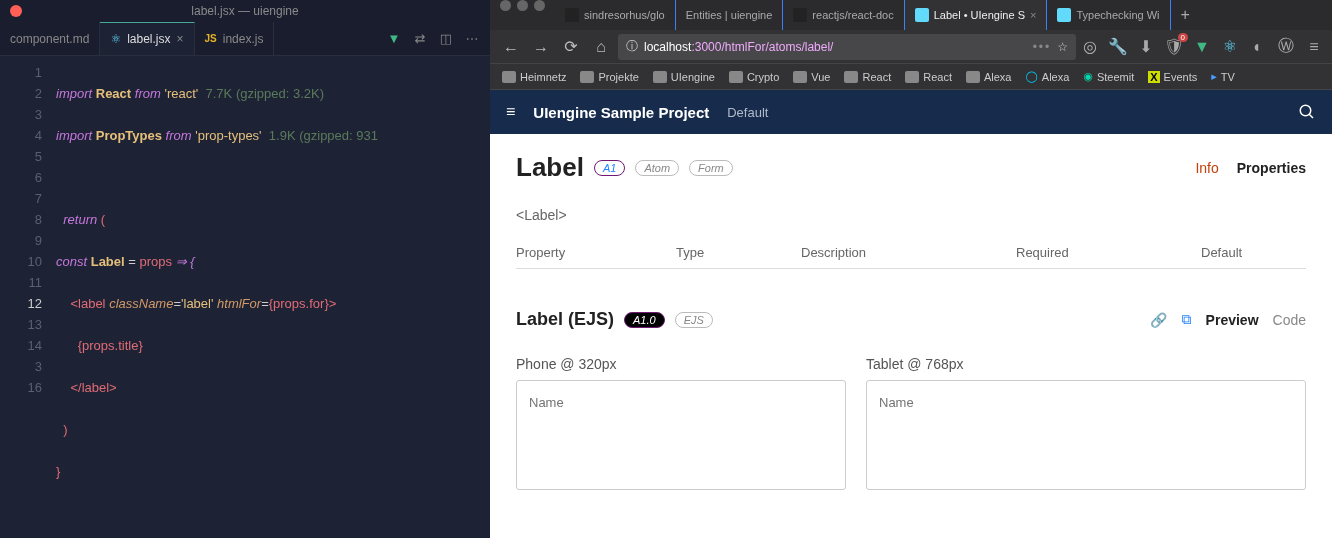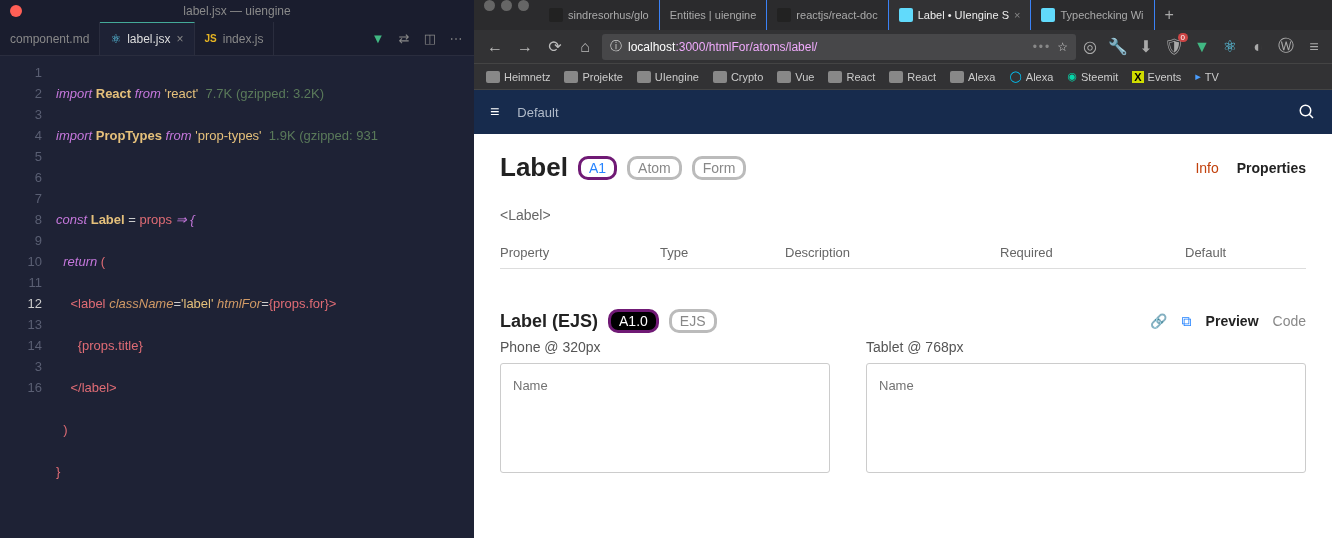--- a/index.html
+++ b/index.html
@@ -55,35 +55,35 @@
 
 .page { flex:1; background:#fff; display:flex; flex-direction:column; overflow:hidden; }
 .page-hdr { height:44px; background:#172b4d; display:flex; align-items:center; padding:0 16px; gap:18px; }
 .menu-icon { color:#fff; }
 .proj-title { color:#fff; font-weight:bold; font-size:15px; }
 .proj-sub { color:#b0bac9; font-size:13px; }
 .search-right { margin-left:auto; color:#fff; }
 .content { flex:1; padding:18px 26px; overflow:auto; color:#222; }
 .h1row { display:flex; align-items:center; gap:10px; }
 .h1 { font-size:26px; font-weight:bold; }
-.pill { border:3px solid #701a75; color:#2684ff; border-radius:10px; font-size:14px; padding:1px 8px; }
+.pill { border:1px solid #701a75; color:#2684ff; border-radius:10px; font-size:11px; padding:1px 8px;font-style:italic; }
 .pill.gray { border-color:#bbb; color:#888; }
 .pill.filled { background:#000000; color:#fff; }
 .h1-right { margin-left:auto; display:flex; gap:18px; font-size:14px; }
 .link { color:#c2410c; cursor:pointer; }
 .link.bold { color:#222; font-weight:bold; }
 .usage { color:#666; margin-top:24px; font-size:14px; }
 .table { margin-top:14px; }
 .trow { display:flex; border-bottom:1px solid #ddd; padding:8px 0; color:#666; font-size:13px; }
 .trow span:nth-child(1){width:160px}.trow span:nth-child(2){width:125px}.trow span:nth-child(3){width:215px}.trow span:nth-child(4){width:185px}
 .section2 { margin-top:40px; }
 .s2row { display:flex; align-items:center; gap:10px; }
 .s2title { font-size:18px; font-weight:bold; }
 .s2right { margin-left:auto; display:flex; gap:14px; align-items:center; font-size:14px; color:#888; }
-.previews { display:flex; gap:36px; margin-top:6px; }
+.previews { display:flex; gap:20px; margin-top:26px; }
 .preview { }
 .pv-title { color:#555; font-size:14px; margin-bottom:8px; }
 .frame { border:1px solid #ccc; border-radius:3px; padding:12px; min-height:110px; }
 .frame.w320 { width:330px; } .frame.w768 { width:440px; }
 .frame-label { font-size:13px; color:#737373; }
 svg { display:block; }
 </style>
 </head>
 <body>
 
@@ -128,22 +128,22 @@
         <div style="color:#ccc">12</div>
         <div>13</div>
         <div>14</div>
         <div>3</div>
         <div>16</div>
     </div>
     <div class="code">
 <div class="line"><span class="kw">import</span> <span class="id">React</span> <span class="kw">from</span> <span class="str">'react'</span><span class="size">  7.7K (gzipped: 3.2K)</span></div>
 <div class="line"><span class="kw">import</span> <span class="id">PropTypes</span> <span class="kw">from</span> <span class="str">'prop-types'</span><span class="size">  1.9K (gzipped: 931</span></div>
 <div class="line"></div>
+<div class="line">  <span class="kw">return</span><span class="punct"> (</span></div>
 <div class="line"><span class="kw">const</span> <span class="id">Label</span><span class="op"> = </span><span class="var">props</span><span class="kw"> ⇒ {</span></div>
-<div class="line">  <span class="kw">return</span><span class="punct"> (</span></div>
 <div class="line">    <span class="tag">&lt;label </span><span class="attr">className</span><span class="op">=</span><span class="str">'label'</span><span class="attr"> htmlFor</span><span class="op">=</span><span class="punct">{</span><span class="var">props.for</span><span class="punct">}&gt;</span></div>
 <div class="line">      <span class="punct">{</span><span class="var">props.title</span><span class="punct">}</span></div>
 <div class="line">    <span class="tag">&lt;/label&gt;</span></div>
 <div class="line">  <span class="punct">)</span></div>
 <div class="line"><span class="punct">}</span></div>
 <div class="line"></div>
 
 
 
 
@@ -251,20 +251,21 @@
       </div>
     <div class="bm">
         <span style="color:#4a9eff">▸</span>
         <span>TV</span>
       </div>
   </div>
 
   <div class="page">
     <div class="page-hdr">
       <span class="menu-icon">≡</span>
+      <span class="proj-title">UIengine Sample Project</span>
       <span class="proj-sub">Default</span>
       <span class="search-right">
         <svg width="18" height="18" viewBox="0 0 24 24" fill="none" stroke="#fff" stroke-width="2">
             <circle cx="10" cy="10" r="7"></circle>
             <line x1="20" y1="20" x2="15" y2="15"></line>
           </svg>
       </span>
     </div>
     <div class="content">
       <div class="h1row">

